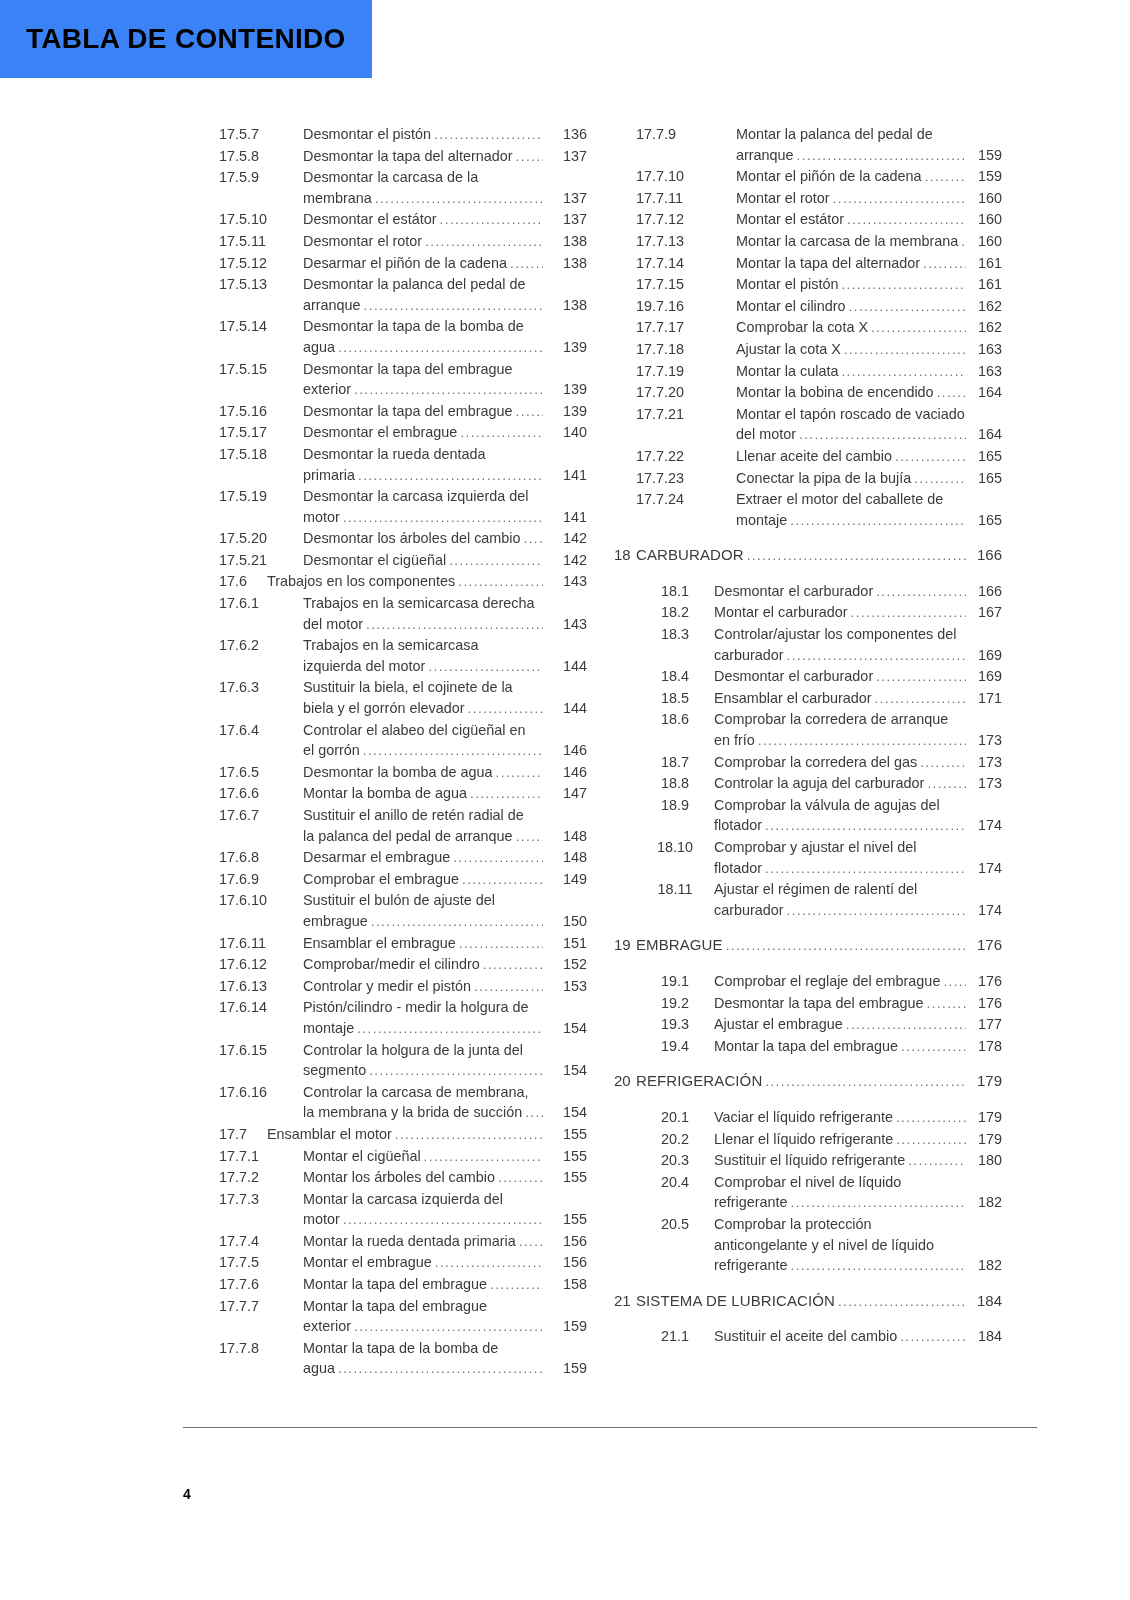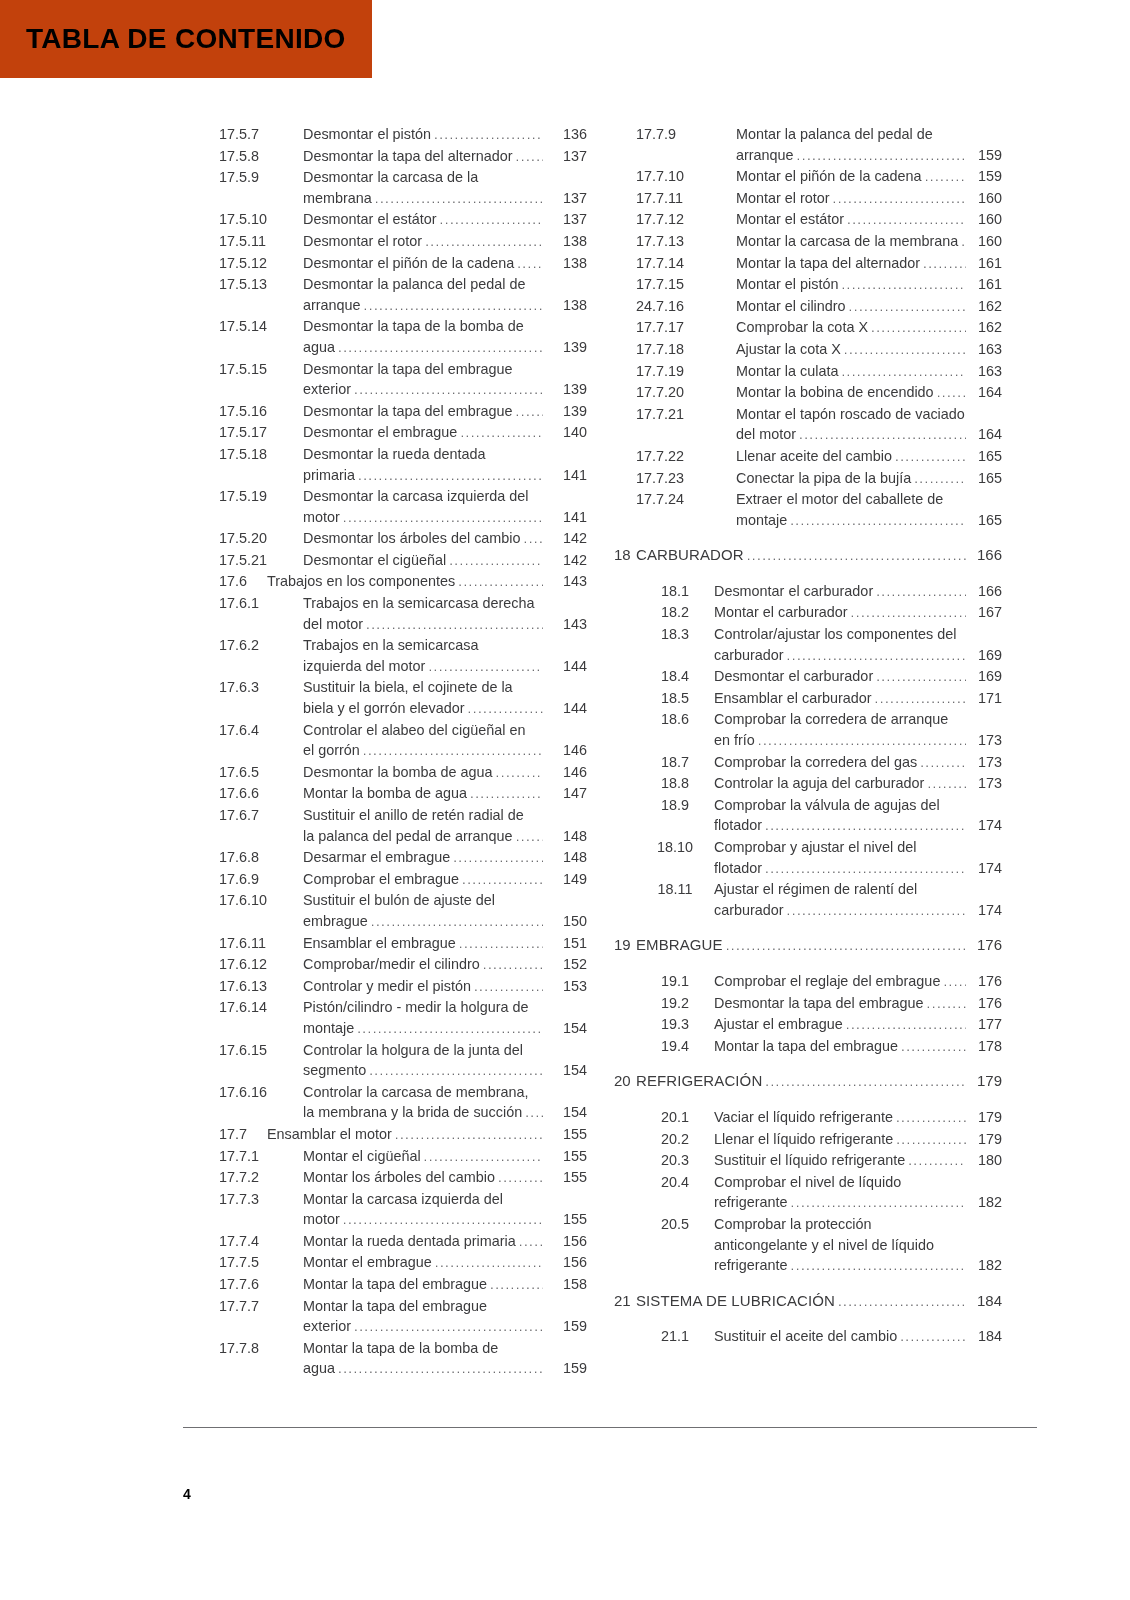--- a/index.html
+++ b/index.html
@@ -16,21 +16,21 @@
     overflow: hidden;
   }
 
   
   .header-banner {
     position: absolute;
     left: 0;
     top: 0;
     width: 372px;
     height: 78px;
-    background: #c2410c;
+    background: #3b82f6;
     display: flex;
     align-items: center;
   }
   .header-title {
     font-size: 28px;
     font-weight: bold;
     letter-spacing: 0.3px;
     color: #000000;
     padding-left: 26px;
     white-space: nowrap;
@@ -188,21 +188,21 @@
             <span class="toc-text">Desmontar el rotor</span>
             <span class="toc-leader">....................................................................................................................................................................................</span>
             <span class="toc-page">138</span>
           </div>
         </div>
       </div>
       <div class="toc-row lvl3">
         <div class="toc-num">17.5.12</div>
         <div class="toc-body">
           <div class="toc-line">
-            <span class="toc-text">Desmontar el piñón de la cadena</span>
+            <span class="toc-text">Desarmar el piñón de la cadena</span>
             <span class="toc-leader">....................................................................................................................................................................................</span>
             <span class="toc-page">138</span>
           </div>
         </div>
       </div>
       <div class="toc-row lvl3">
         <div class="toc-num">17.5.13</div>
         <div class="toc-body">
           <div class="toc-cont">
             <span class="toc-text">Desmontar la palanca del pedal de</span>
@@ -671,21 +671,21 @@
         <div class="toc-num">17.7.15</div>
         <div class="toc-body">
           <div class="toc-line">
             <span class="toc-text">Montar el pistón</span>
             <span class="toc-leader">....................................................................................................................................................................................</span>
             <span class="toc-page">161</span>
           </div>
         </div>
       </div>
       <div class="toc-row lvl3">
-        <div class="toc-num">24.7.16</div>
+        <div class="toc-num">19.7.16</div>
         <div class="toc-body">
           <div class="toc-line">
             <span class="toc-text">Montar el cilindro</span>
             <span class="toc-leader">....................................................................................................................................................................................</span>
             <span class="toc-page">162</span>
           </div>
         </div>
       </div>
       <div class="toc-row lvl3">
         <div class="toc-num">17.7.17</div>

